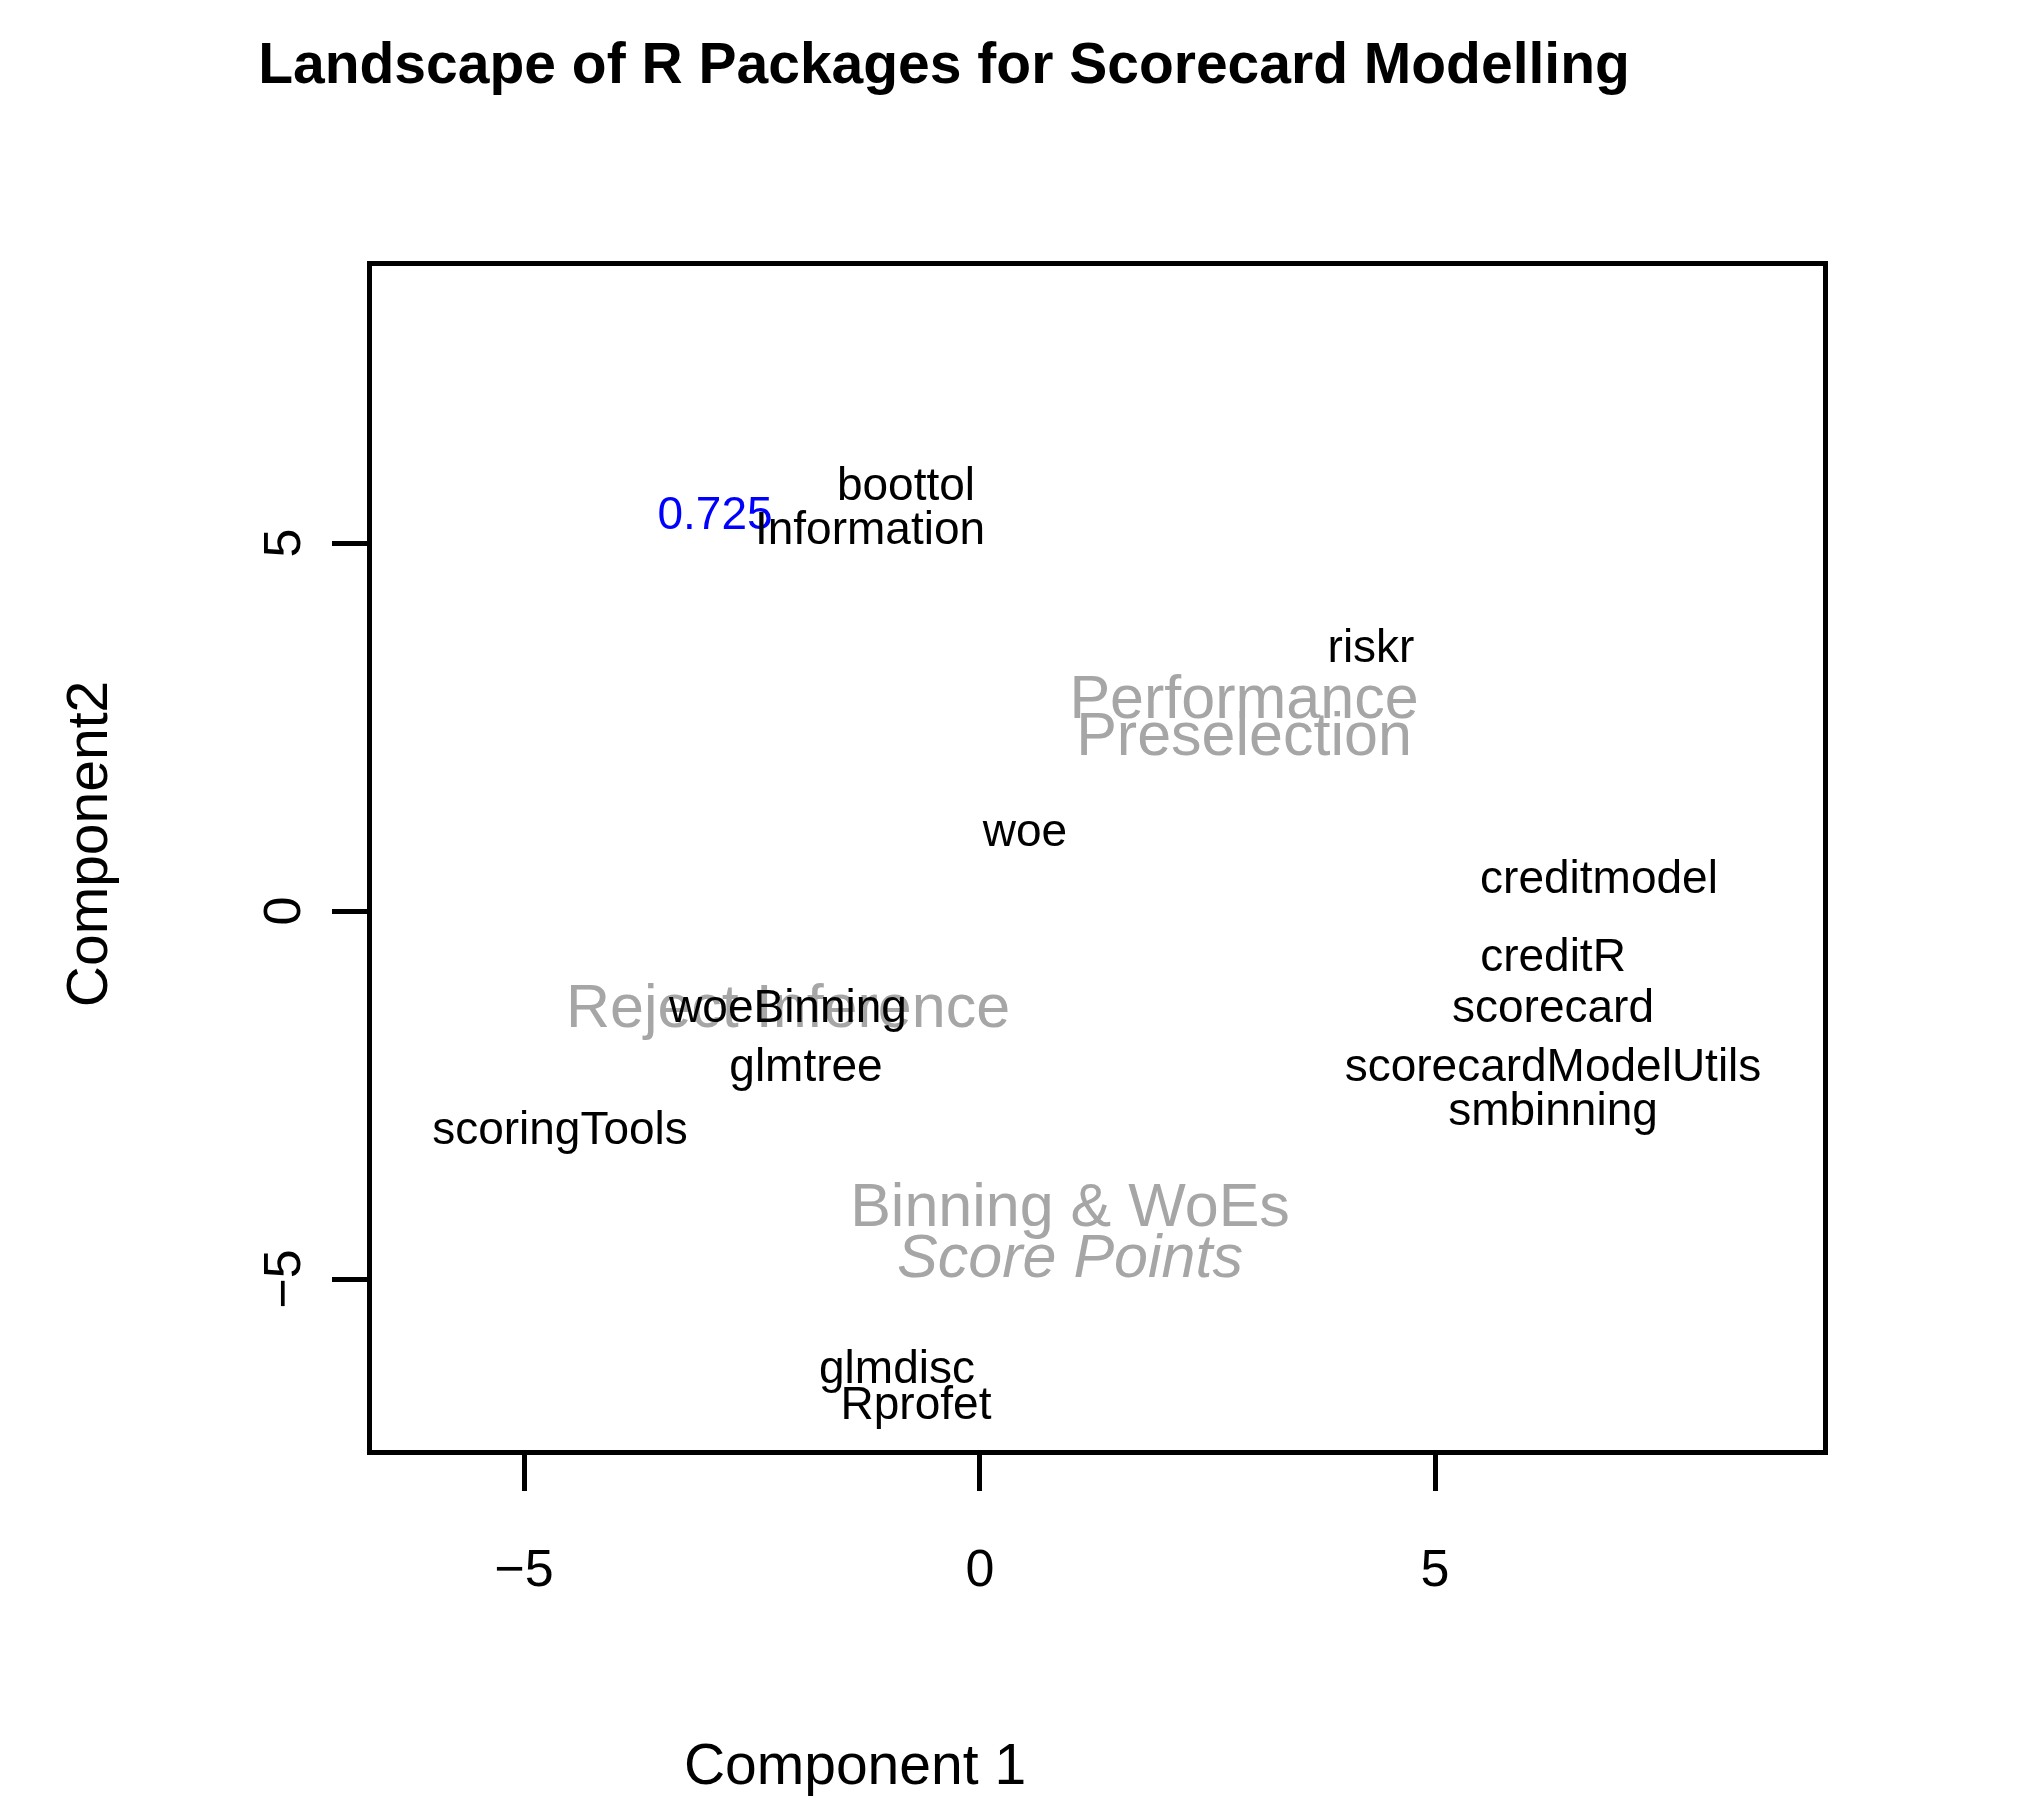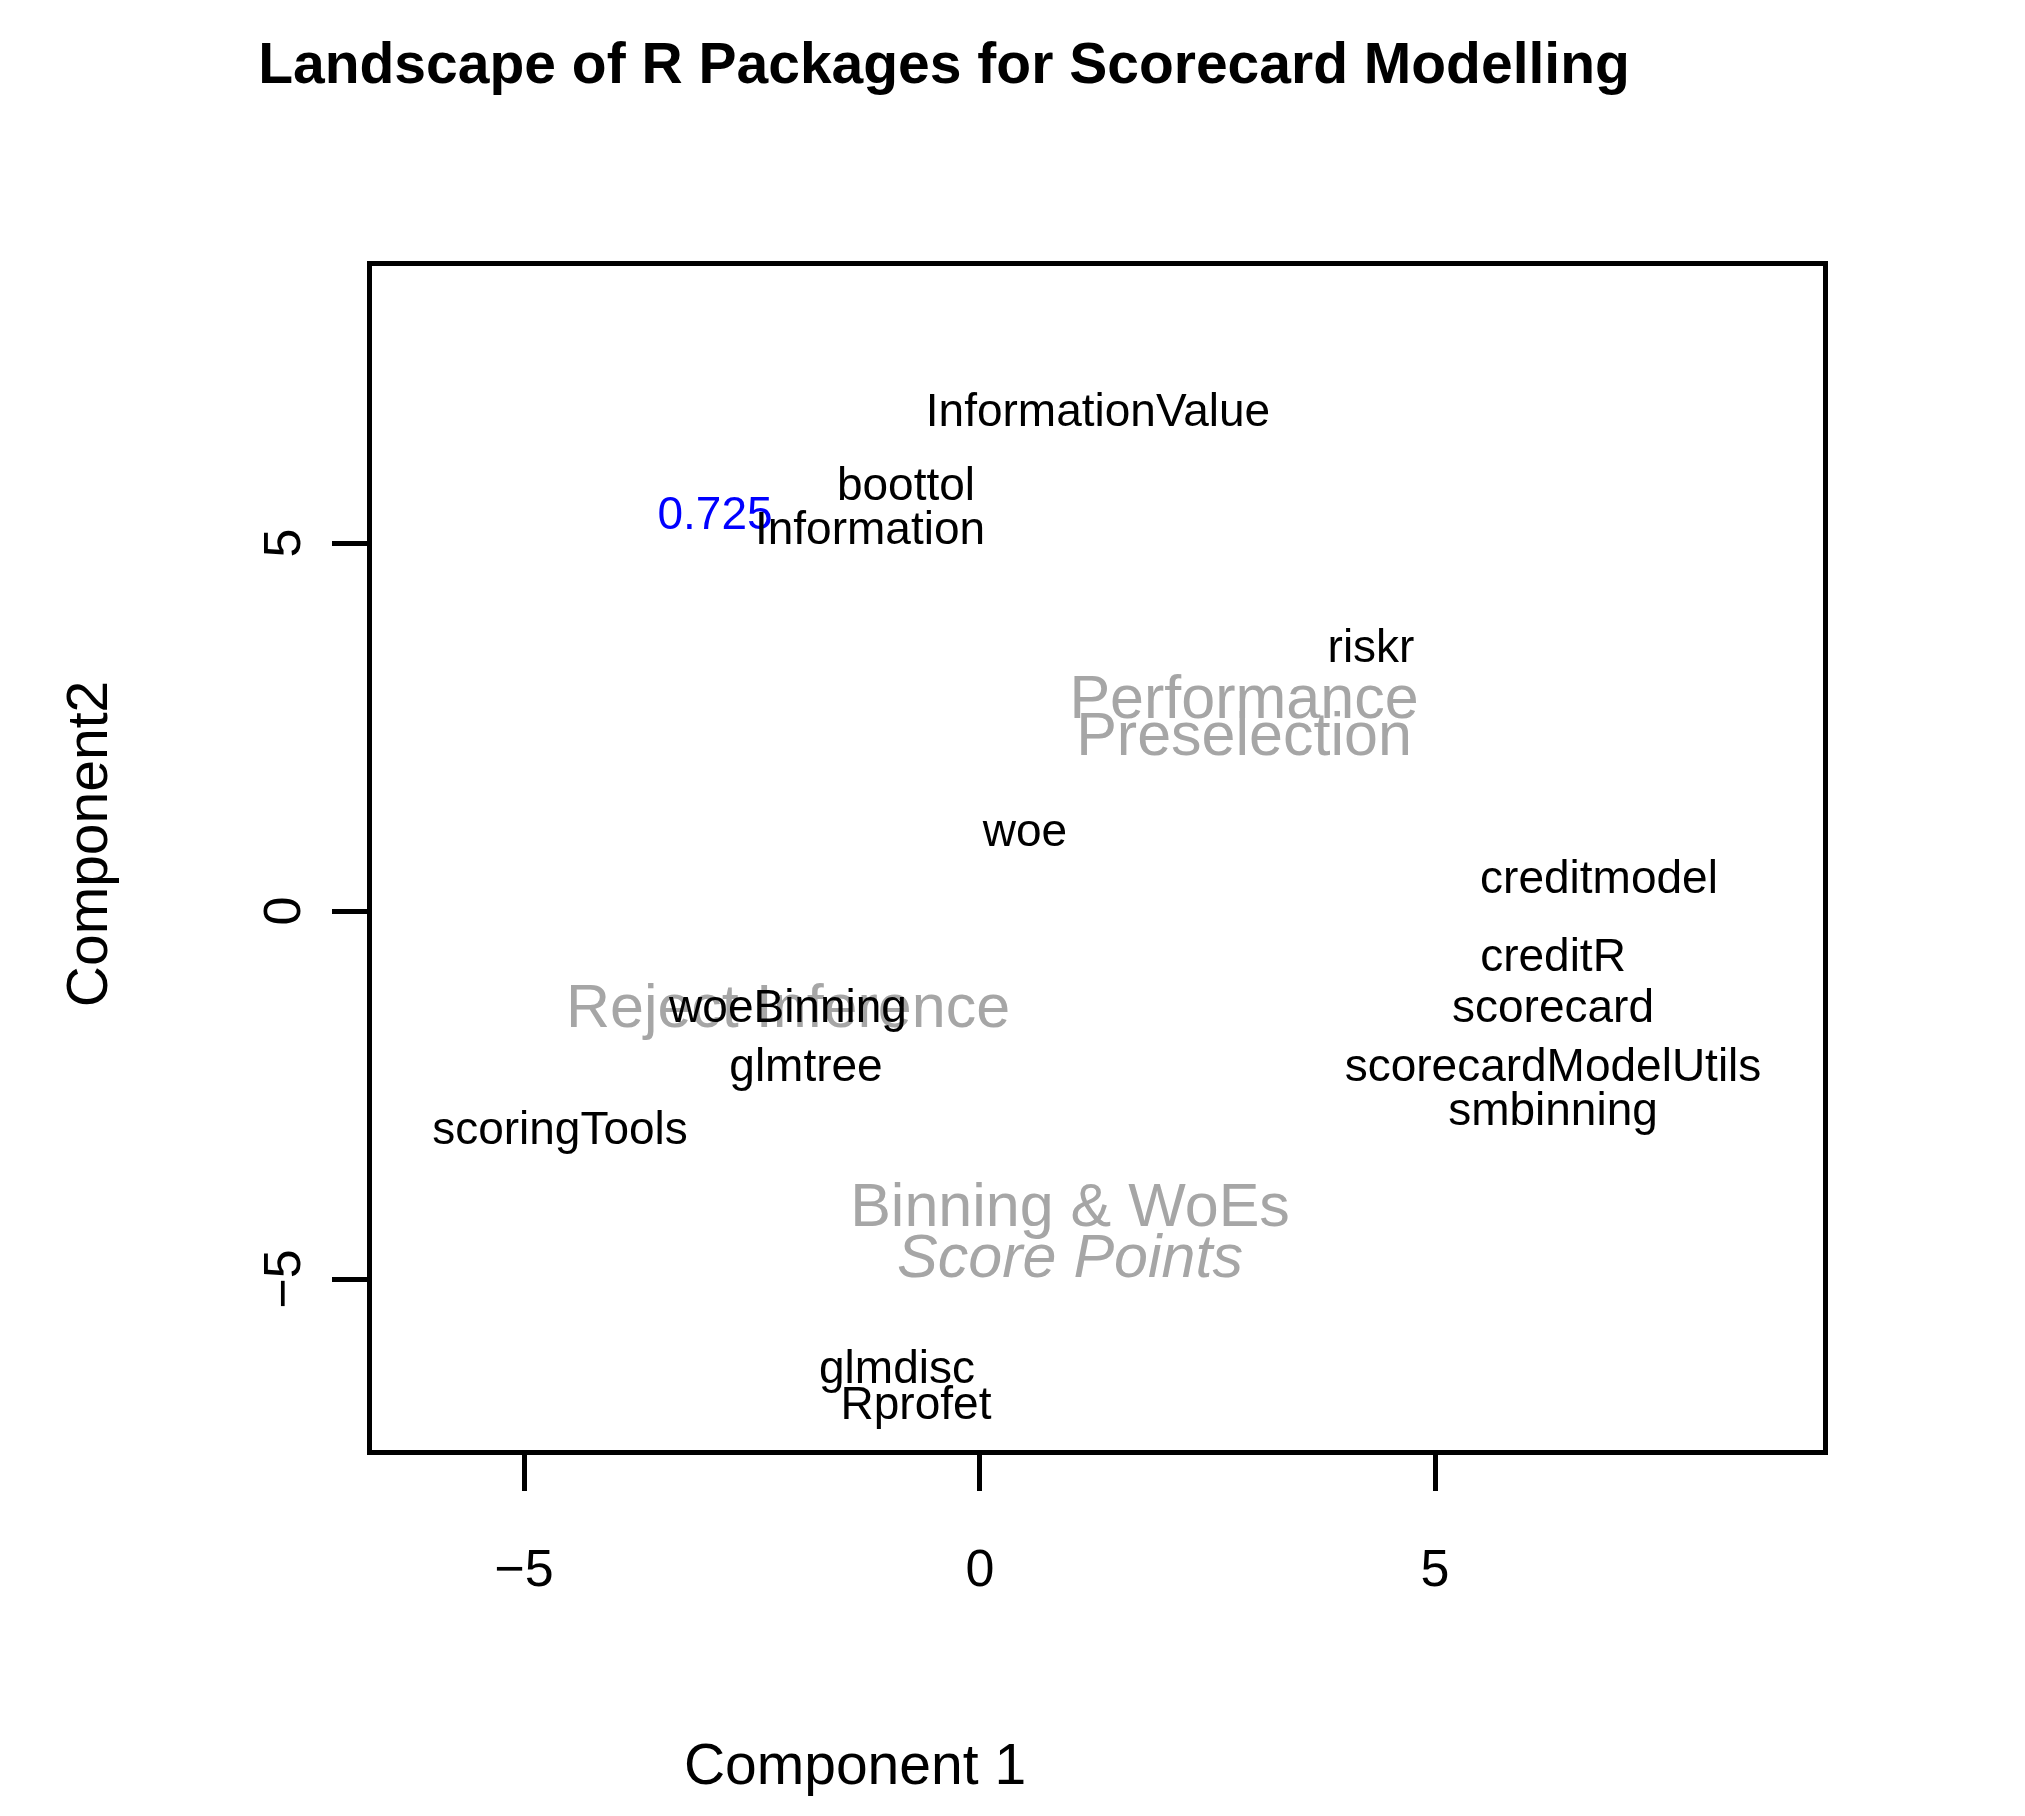--- a/index.html
+++ b/index.html
@@ -131,21 +131,20 @@
   <div id="plot-box"></div>
 
   <div id="plot-area">
 
   <div class="cluster-label" style="left: 877px; top: 436px;">Performance</div>
       <div class="cluster-label" style="left: 877px; top: 473px;">Preselection</div>
       <div class="cluster-label" style="left: 421px; top: 745px;">Reject Inference</div>
       <div class="cluster-label" style="left: 703px; top: 944px;">Binning &amp; WoEs</div>
       <div class="cluster-label" style="left: 703px; top: 995px; font-style: italic;">Score Points</div>
       <div class="annot-label" style="left: 348px; top: 252px;">0.725</div>
-      <div class="pkg-label" style="left: 731px; top: 149px;">InformationValue</div>
       <div class="pkg-label" style="left: 539px; top: 223px;">boottol</div>
       <div class="pkg-label" style="left: 503px; top: 267px;">Information</div>
       <div class="pkg-label" style="left: 1004px; top: 385px;">riskr</div>
       <div class="pkg-label" style="left: 658px; top: 569px;">woe</div>
       <div class="pkg-label" style="left: 1232px; top: 616px;">creditmodel</div>
       <div class="pkg-label" style="left: 1186px; top: 694px;">creditR</div>
       <div class="pkg-label" style="left: 421px; top: 745px;">woeBinning</div>
       <div class="pkg-label" style="left: 1186px; top: 745px;">scorecard</div>
       <div class="pkg-label" style="left: 439px; top: 804px;">glmtree</div>
       <div class="pkg-label" style="left: 193px; top: 867px;">scoringTools</div>

